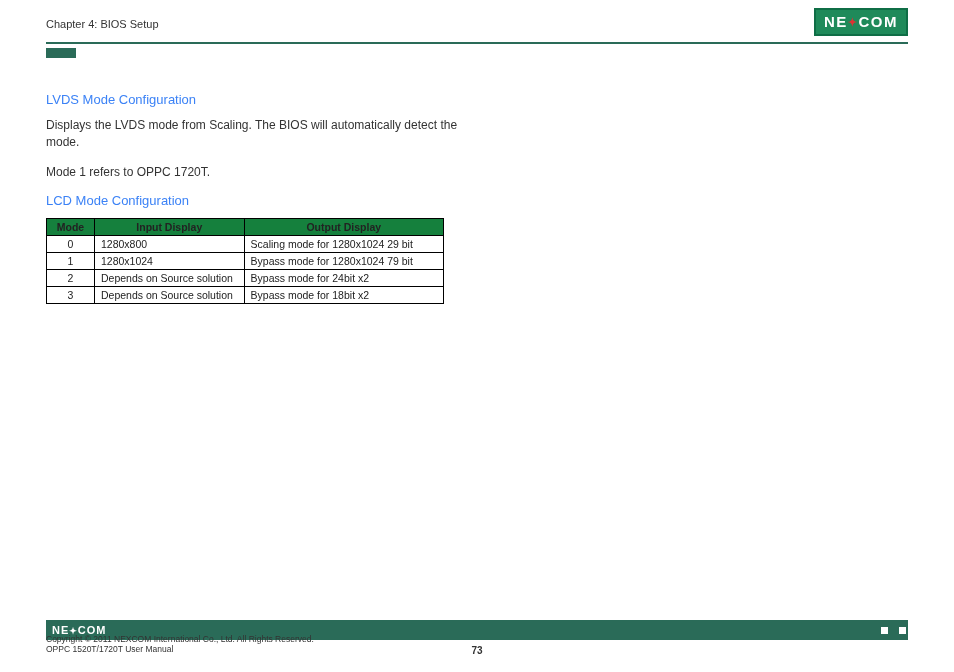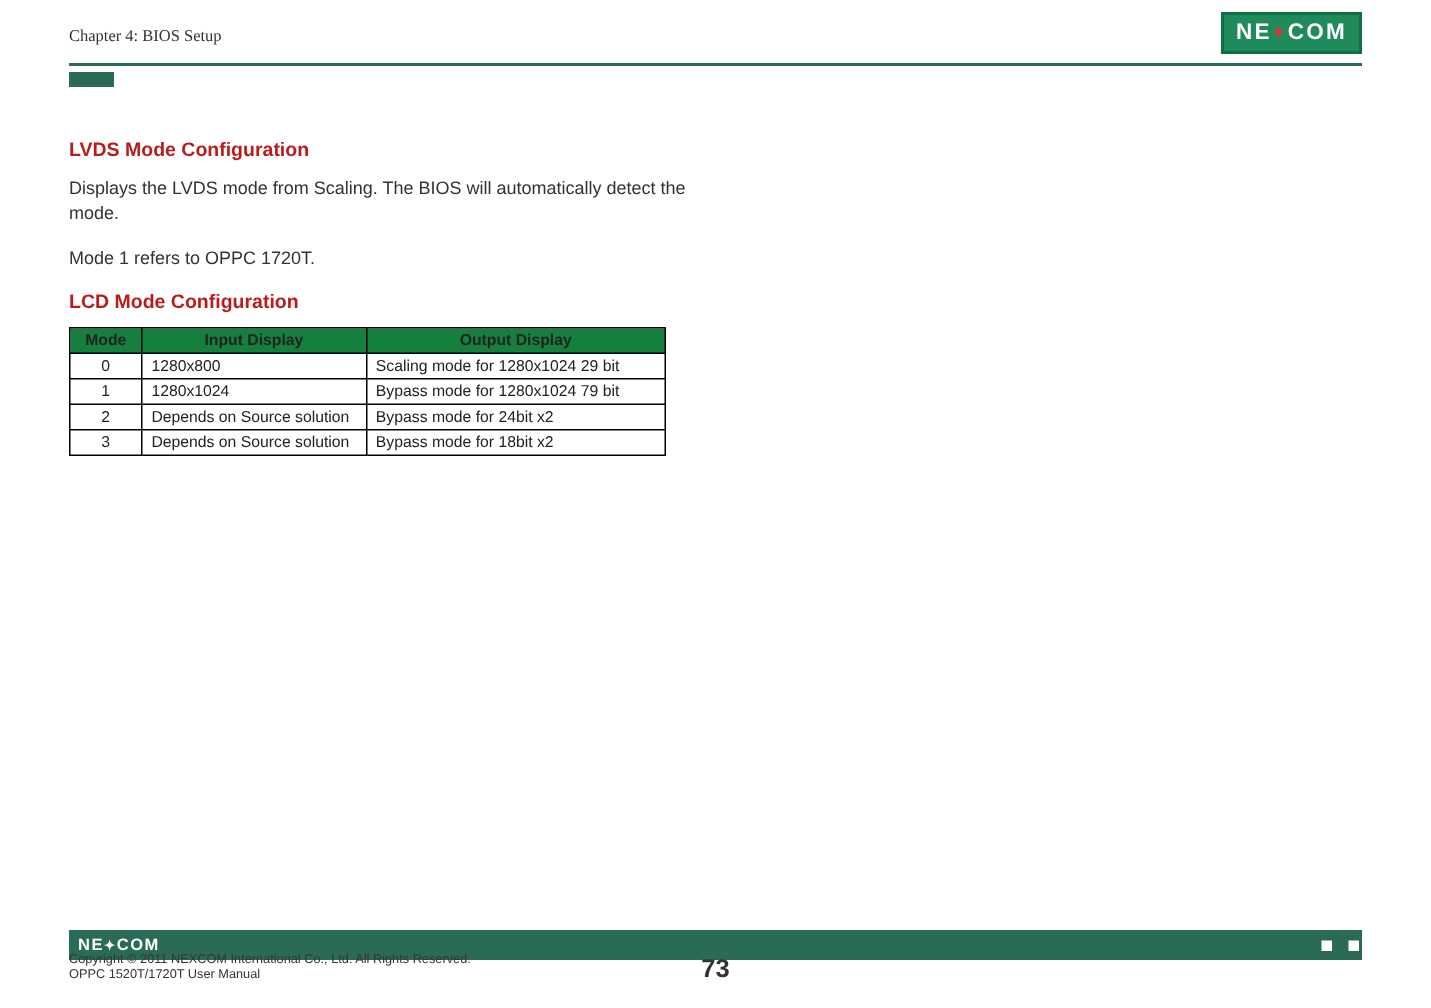--- a/index.html
+++ b/index.html
@@ -14,21 +14,20 @@
   .header {
     position: absolute;
     top: 14px;
     left: 46px;
     right: 46px;
     height: 34px;
   }
   .chapter-title {
     font-size: 11px;
     color: #333;
-    font-family: Liberation Serif, serif;
   }
   .logo-top {
     position: absolute;
     right: 0;
     top: -6px;
   }
   .logo-box {
     background: #1f8a5a;
     border: 2px solid #0f6e46;
     padding: 3px 8px;
@@ -57,24 +56,24 @@
     height: 10px;
     background: #2a6b58;
   }
   .content {
     position: absolute;
     top: 92px;
     left: 46px;
     width: 430px;
   }
   .section-head {
-    font-weight: 700;
+    font-weight: 400;
     font-size: 13px;
     margin-bottom: 10px;
-    color: #b91c1c;
+    color: #3b82f6;
   }
   .para {
     font-size: 12px;
     line-height: 1.45;
     margin-bottom: 12px;
     color: #333;
   }
   table.modes {
     border-collapse: collapse;
     width: 398px;
@@ -124,21 +123,21 @@
     left: 46px;
     right: 46px;
     bottom: 18px;
     font-size: 8.5px;
     color: #333;
     display: flex;
     justify-content: space-between;
     align-items: baseline;
     flex-direction: column;
   }
-  .page-num { position:absolute; left:50%; transform:translateX(-50%); font-weight:700; font-size:17px; bottom:-2px; }
+  .page-num { position:absolute; left:50%; transform:translateX(-50%); font-weight:700; font-size:10px; bottom:-2px; }
 </style>
 </head>
 <body>
 
 <div class="header">
   <span class="chapter-title">Chapter 4: BIOS Setup</span>
   <span class="logo-top">
     <span class="logo-box">
       <span class="logo-text">NE<span style="color:#d33;font-size:11px;position:relative;top:-1px;">✦</span>COM</span>
     </span>

